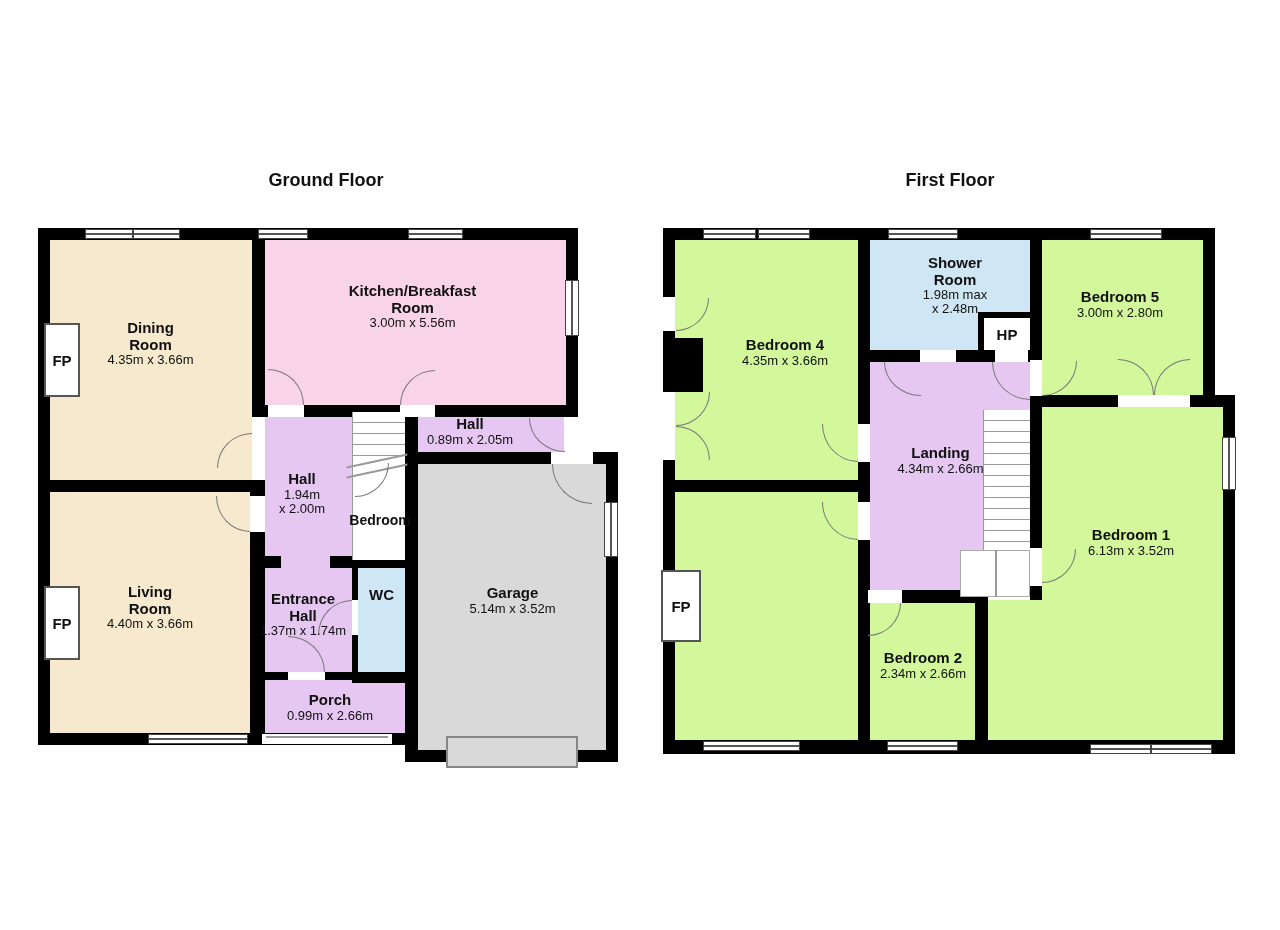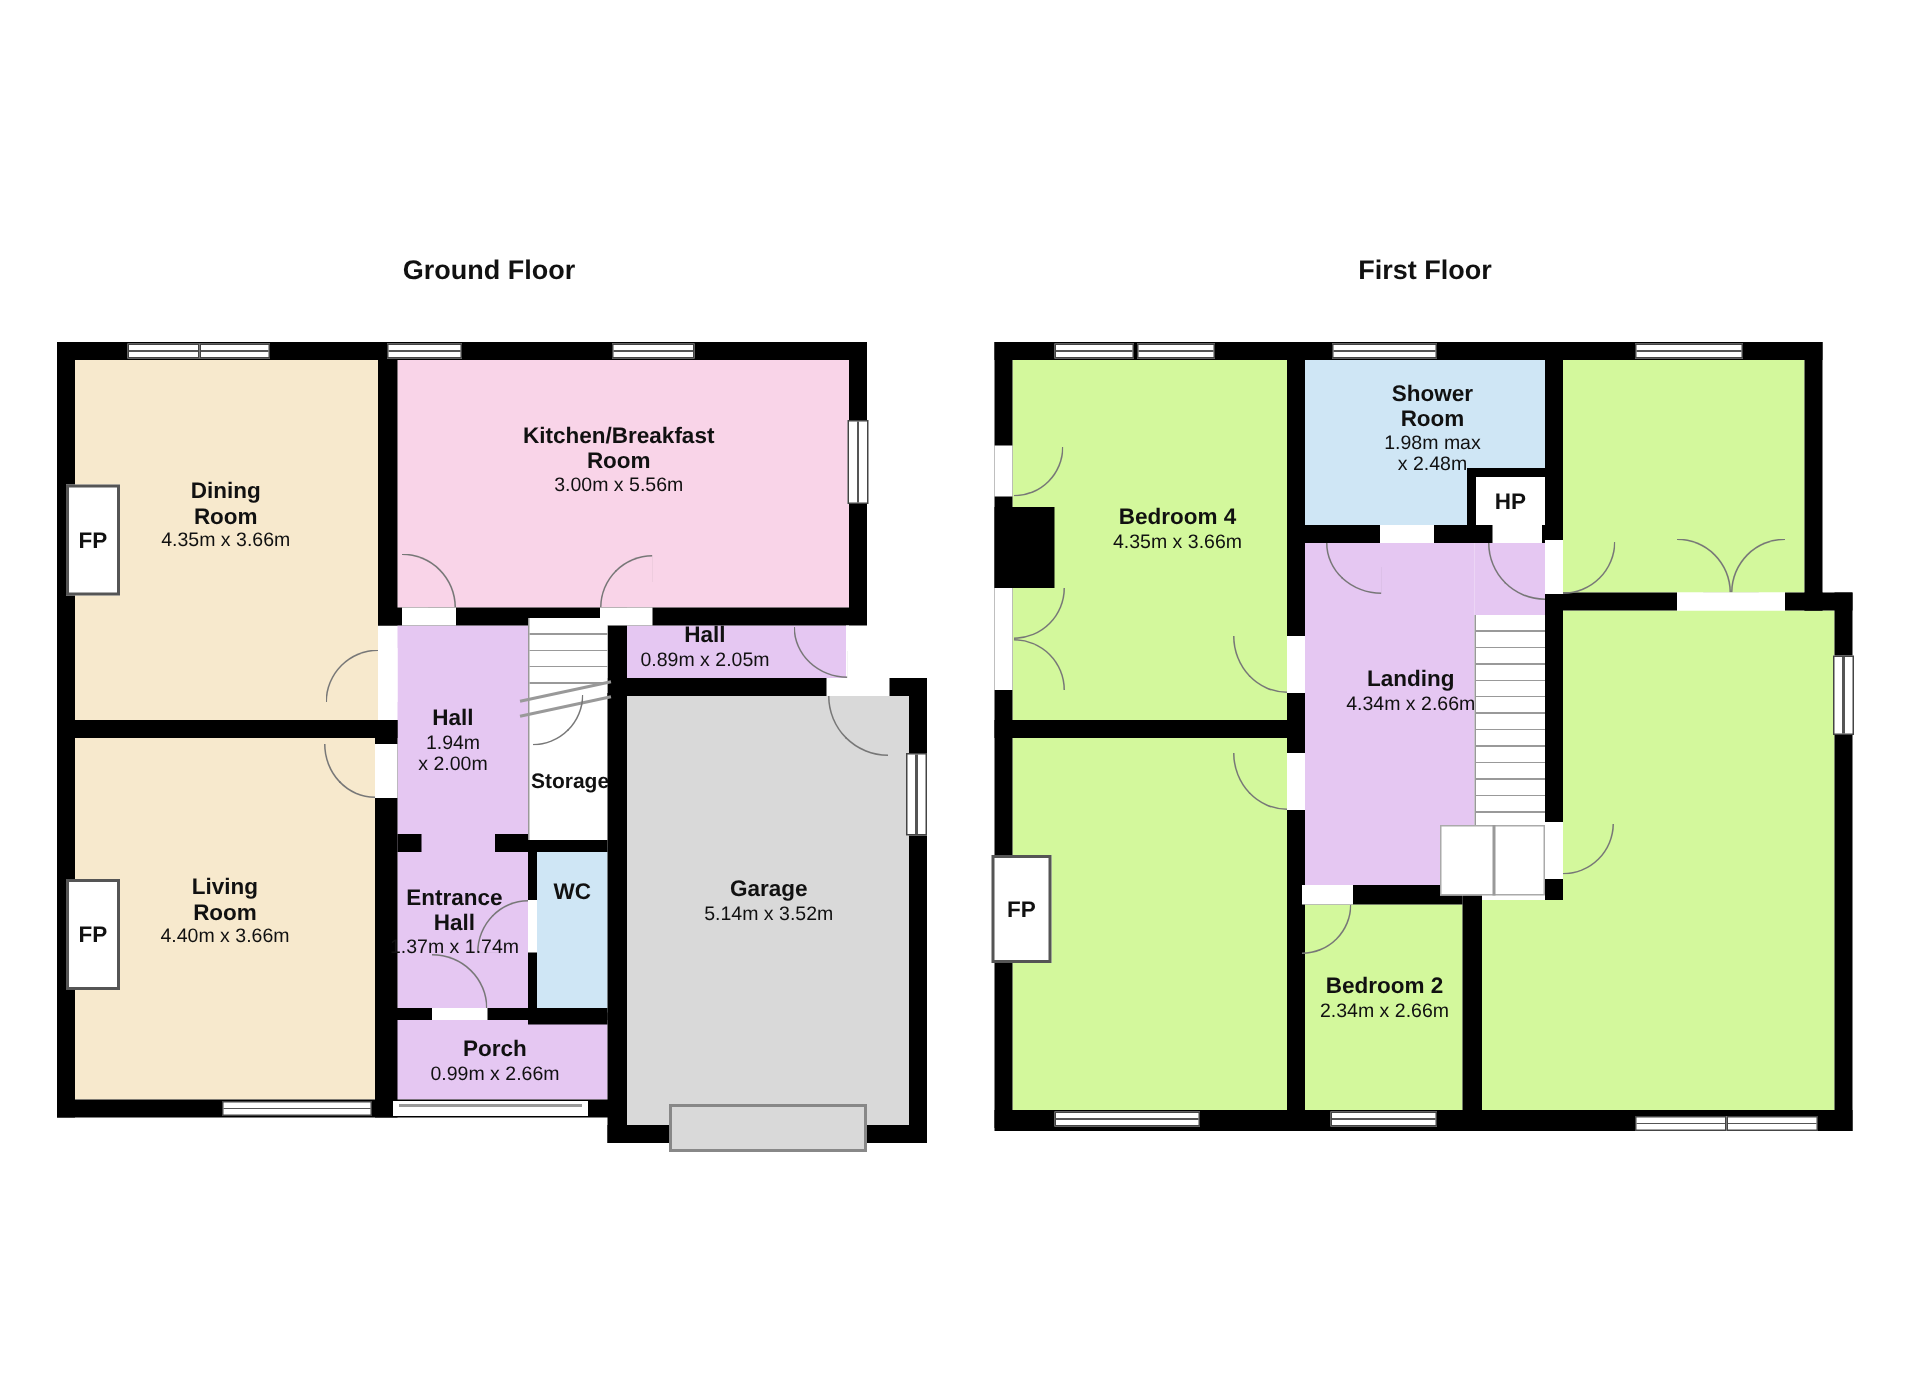--- a/index.html
+++ b/index.html
@@ -126,21 +126,21 @@
   <div class="abs lbl" style="left:410px;top:416px;width:120px;">
     <div class="n">Hall</div>
     <div class="d">0.89m x 2.05m</div>
   </div>
   <div class="abs lbl" style="left:262px;top:471px;width:80px;">
     <div class="n">Hall</div>
     <div class="d">1.94m</div>
     <div class="d">x 2.00m</div>
   </div>
   <div class="abs lbl" style="left:340px;top:513px;width:80px;">
-    <div class="n" style="font-size:14px;">Storage</div>
+    <div class="n" style="font-size:14px;">Bedroom</div>
   </div>
   <div class="abs lbl" style="left:250px;top:591px;width:106px;">
     <div class="n">Entrance</div>
     <div class="n">Hall</div>
     <div class="d">1.37m x 1.74m</div>
   </div>
   <div class="abs lbl" style="left:358px;top:587px;width:47px;">
     <div class="n">WC</div>
   </div>
   <div class="abs lbl" style="left:75px;top:584px;width:150px;">
@@ -232,22 +232,30 @@
   <div class="abs lbl" style="left:700px;top:337px;width:170px;">
     <div class="n">Bedroom 4</div>
     <div class="d">4.35m x 3.66m</div>
   </div>
   <div class="abs lbl" style="left:875px;top:255px;width:160px;">
     <div class="n">Shower</div>
     <div class="n">Room</div>
     <div class="d">1.98m max</div>
     <div class="d">x 2.48m</div>
   </div>
+  <div class="abs lbl" style="left:1035px;top:289px;width:170px;">
+    <div class="n">Bedroom 5</div>
+    <div class="d">3.00m x 2.80m</div>
+  </div>
   <div class="abs lbl" style="left:858px;top:445px;width:165px;">
     <div class="n">Landing</div>
     <div class="d">4.34m x 2.66m</div>
   </div>
   <div class="abs lbl" style="left:838px;top:650px;width:170px;">
     <div class="n">Bedroom 2</div>
     <div class="d">2.34m x 2.66m</div>
   </div>
+  <div class="abs lbl" style="left:1046px;top:527px;width:170px;">
+    <div class="n">Bedroom 1</div>
+    <div class="d">6.13m x 3.52m</div>
+  </div>
 
 </div>
 
 </body></html>

